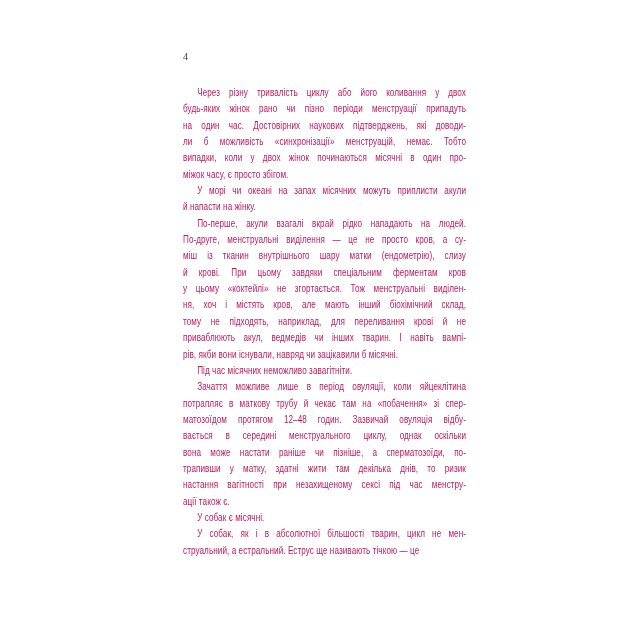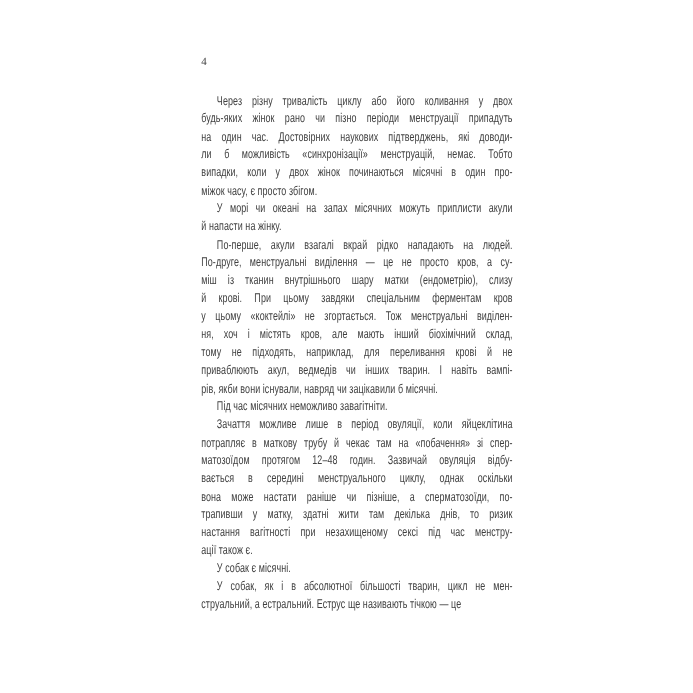--- a/index.html
+++ b/index.html
@@ -26,21 +26,21 @@
     font-family: "Liberation Serif", serif;
     font-size: 10px;
     letter-spacing: 0.5px;
     color: #3f3f3f;
   }
   .text-column {
     position: absolute;
     left: 183px;
     top: 84px;
     width: 283px;
-    color: #404040;
+    color: #be185d;
   }
   
   .line {
     width: 400px;
     transform: scaleX(0.7075);
     transform-origin: 0 0;
     font-size: 11.5px;
     line-height: 16.35px;
     height: 16.35px;
     letter-spacing: 0.1px;

